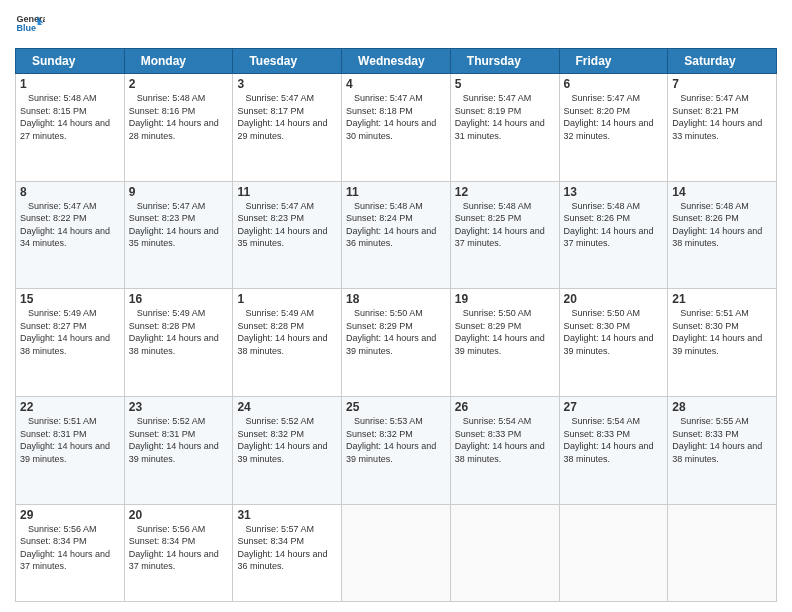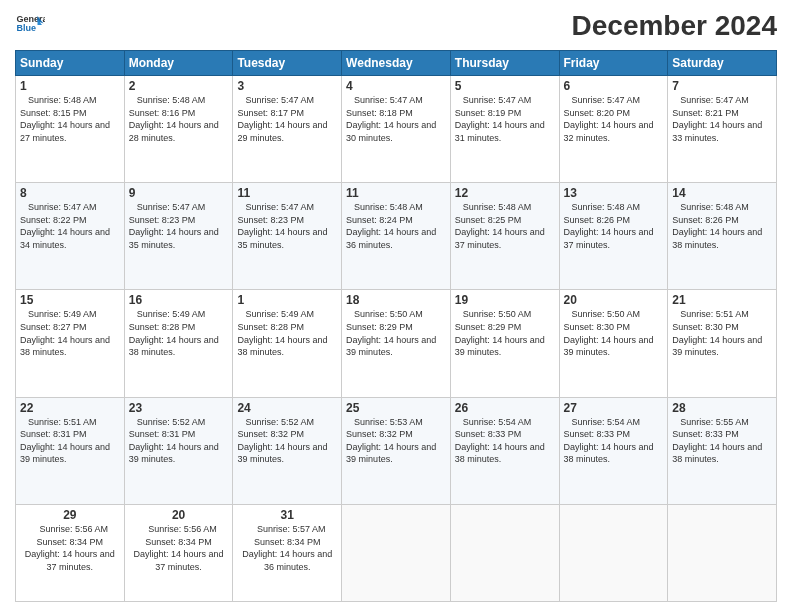--- a/index.html
+++ b/index.html
@@ -49,21 +49,21 @@
       border: 1px solid #ccc;
       border-collapse: collapse;
       width: 100%;
       table-layout: fixed;
     }
     .calendar th {
       background: #2a7ab5;
       color: #fff;
       font-size: 12px;
       font-weight: bold;
-      padding: 5px 4px;
+      padding: 5px 16px;
       text-align: left;
       border: 1px solid #1a5a8a;
     }
     .calendar td {
       border: 1px solid #ccc;
       vertical-align: top;
       padding: 3px 4px;
       font-size: 9.5px;
       color: #333;
       background: #fff;
@@ -82,38 +82,36 @@
       font-size: 9px;
       line-height: 1.4;
       color: #333;
       margin-left: 8px;
     }
     .empty-cell {
       background: #f9f9f9 !important;
     }
     .last-row td {
       height: 70px;
-      text-align: center;
     }
   </style>
 </head>
 <body>
 
 <div class="page">
   <div class="header">
     <div class="logo">
       <svg class="logo-icon" viewBox="0 0 40 40" xmlns="http://www.w3.org/2000/svg">
         <text x="2" y="16" font-size="12" font-weight="bold" fill="#333">General</text>
         <text x="2" y="28" font-size="12" font-weight="bold" fill="#1a6fb5">Blue</text>
         <polygon points="30,8 38,18 30,15" fill="#1a6fb5"></polygon>
         <polygon points="30,12 36,20 30,20" fill="#2a8ad4"></polygon>
       </svg>
     </div>
     <div class="title-block">
-      <div class="main-title">December 2024</div>
     </div>
   </div>
 
   <table class="calendar">
     <thead>
       <tr>
         <th>Sunday</th>
         <th>Monday</th>
         <th>Tuesday</th>
         <th>Wednesday</th>

